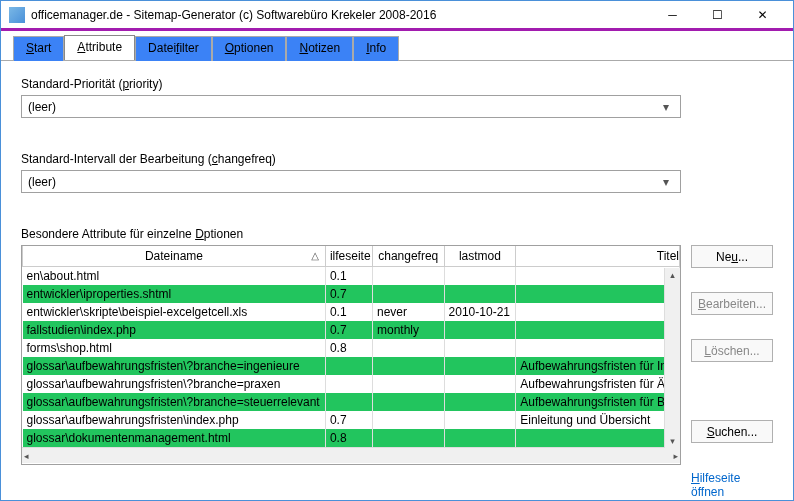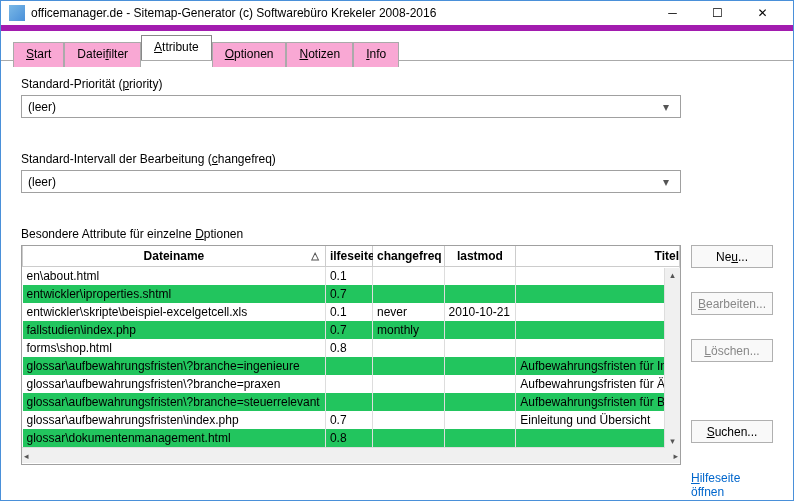--- a/index.html
+++ b/index.html
@@ -1,35 +1,35 @@
 <!DOCTYPE html>
 <html><head>
 <meta charset="utf-8">
 <style>
 *{box-sizing:border-box;margin:0;padding:0}
 body{font-family:"Segoe UI",Tahoma,sans-serif;font-size:12px;background:#fff;color:#000;width:794px;height:501px;overflow:hidden;border:1px solid #4a90d9}
-.titlebar{height:30px;background:#fff;display:flex;align-items:center;padding:0 8px;border-bottom:6px solid #a21caf}
+.titlebar{height:30px;background:#fff;display:flex;align-items:center;padding:0 8px;border-bottom:3px solid #a21caf}
 .titlebar .icon{width:16px;height:16px;margin-right:6px;background:linear-gradient(135deg,#7ab8e6,#4a90d9);display:inline-block}
 .titlebar .title{flex:1;color:#000}
 .titlebar .wbtn{width:45px;height:28px;display:flex;align-items:center;justify-content:center;color:#000}
 .tabs{display:flex;padding:4px 0 0 12px;background:#fff}
-.tab{padding:4px 12px 5px;border:1px solid #aaa;border-bottom:none;margin-right:0;background:#f9a8d4;cursor:pointer;position:relative;top:7px}
+.tab{padding:4px 12px 5px;border:1px solid #aaa;border-bottom:none;margin-right:0;background:#3b82f6;cursor:pointer;position:relative;top:1px}
 .tab.active{background:#fff;border-color:#888;z-index:2;top:0;padding-bottom:6px}
 .tab u{text-decoration:underline}
 .panel{border-top:1px solid #aaa;padding:16px 20px 10px;height:calc(100% - 56px);overflow:hidden}
 .group-label{margin-bottom:4px;color:#000}
 .group-label u{text-decoration:underline}
 .combo{width:660px;height:23px;border:1px solid #a0a0a0;background:#fff;display:flex;align-items:center;padding:0 6px;justify-content:space-between;margin-bottom:34px}
 .combo span{color:#000}
 .combo .dd{width:16px;text-align:center;color:#555}
 .grid-area{display:flex;gap:10px}
 .grid-wrap{flex:0 0 660px}
 .grid{border:1px solid #a0a0a0;height:220px;overflow:hidden;position:relative}
 table{border-collapse:collapse;width:100%;table-layout:fixed}
-th{background:#fff;border:1px solid #ccc;border-top:none;padding:3px 4px;font-weight:bold;text-align:center;position:relative}
+th{background:#fff;border:1px solid #ccc;border-top:none;padding:3px 4px;font-weight:normal;text-align:center;position:relative}
 th.left{text-align:center}
 th .sort{position:absolute;right:6px;top:4px;font-size:10px;color:#555}
 td{padding:2px 4px;border-right:1px solid #ddd;white-space:nowrap;overflow:hidden;text-overflow:clip}
 tr.odd td{background:#22c55e}
 tr.even td{background:#fff}
 .scroll-h{height:16px;background:#f0f0f0;border-top:1px solid #ddd;display:flex;align-items:center;justify-content:space-between;padding:0 2px}
 .scroll-v{width:16px;background:#f0f0f0;border-left:1px solid #ddd;position:absolute;right:0;top:22px;bottom:16px;display:flex;flex-direction:column;align-items:center;justify-content:space-between;padding:2px 0}
 .scroll-arrow{font-size:9px;color:#555}
 .sidebuttons{display:flex;flex-direction:column;gap:24px;width:90px}
 .btn{height:23px;border:1px solid #b0b0b0;background:#f9f9f9;display:flex;align-items:center;justify-content:center;cursor:pointer}
@@ -43,22 +43,22 @@
 <div class="titlebar">
   <span class="icon"></span>
   <span class="title">officemanager.de - Sitemap-Generator (c) Softwarebüro Krekeler 2008-2016</span>
   <div class="wbtn">─</div>
   <div class="wbtn">☐</div>
   <div class="wbtn">✕</div>
 </div>
 
 <div class="tabs" id="tabbar">
     <div class="tab"><u>S</u>tart</div>
+    <div class="tab active"><u>A</u>ttribute</div>
     <div class="tab">Datei<u>f</u>ilter</div>
-    <div class="tab active"><u>A</u>ttribute</div>
     <div class="tab"><u>O</u>ptionen</div>
     <div class="tab"><u>N</u>otizen</div>
     <div class="tab"><u>I</u>nfo</div>
   </div>
 
 <div class="panel">
 
   <div class="group-label">
     <span>Standard-Priorität (</span><u>p</u><span>riority)</span>
   </div>

